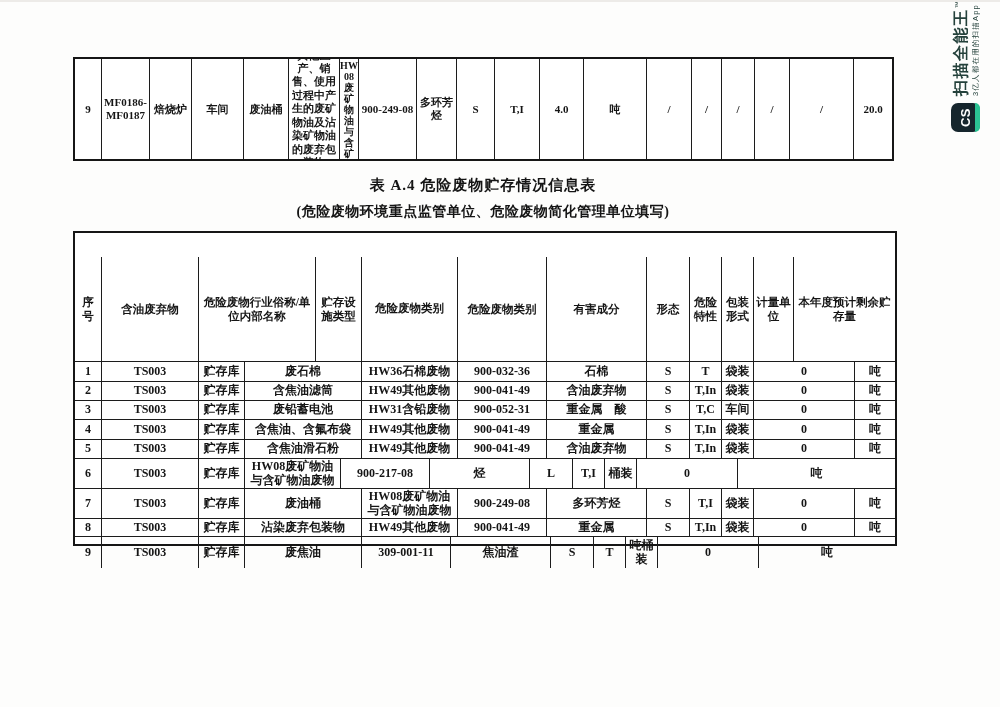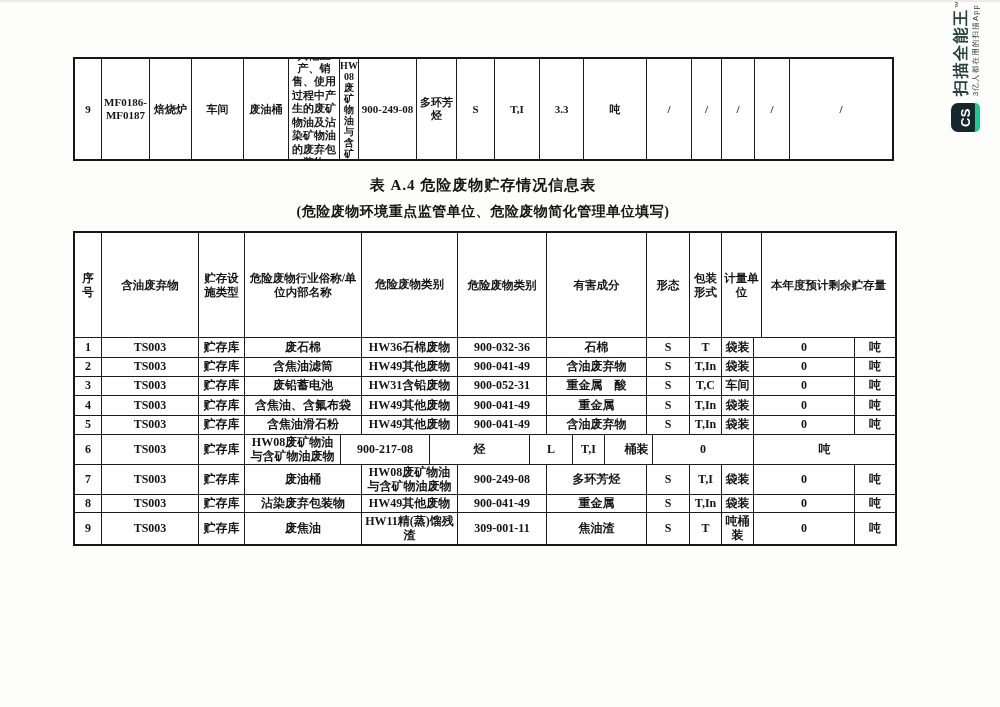--- a/index.html
+++ b/index.html
@@ -85,42 +85,44 @@
     <div class="tcell c1" style="width: 48px;">MF0186-MF0187</div>
     <div class="tcell c2" style="width: 42px;">焙烧炉</div>
     <div class="tcell c3" style="width: 52px;">车间</div>
     <div class="tcell c4" style="width: 45px;">废油桶</div>
     <div class="tcell c5" style="width: 51px;">其他生产、销售、使用过程中产生的废矿物油及沾染矿物油的废弃包装物</div>
     <div class="tcell c6" style="width: 19px;">HW08废矿物油与含矿物油废物</div>
     <div class="tcell c7" style="width: 58px;">900-249-08</div>
     <div class="tcell c8" style="width: 40px;">多环芳烃</div>
     <div class="tcell c9" style="width: 38px;">S</div>
     <div class="tcell c10" style="width: 45px;">T,I</div>
-    <div class="tcell c11" style="width: 44px;">3.3</div>
+    <div class="tcell c11" style="width: 44px;">4.0</div>
     <div class="tcell c12" style="width: 63px;">吨</div>
     <div class="tcell c13" style="width: 45px;">/</div>
     <div class="tcell c14" style="width: 30px;">/</div>
     <div class="tcell c15" style="width: 33px;">/</div>
     <div class="tcell c16" style="width: 35px;">/</div>
     <div class="tcell c17" style="width: 64px;">/</div>
+    <div class="tcell c18" style="width: 38px;">20.0</div>
   </div>
 
 <div class="doc-title">表 A.4 危险废物贮存情况信息表</div>
 <div class="doc-subtitle">(危险废物环境重点监管单位、危险废物简化管理单位填写)</div>
 
 <div class="main-table" id="mainTable">
-    <div class="mrow header" style="height: 105px;">
+    <div class="mrow header" style="height: 105px; margin-top: 24px;">
       <div class="mcell" style="width: 27px;">序号</div>
       <div class="mcell" style="width: 97px;">含油废弃物</div>
+      <div class="mcell" style="width: 117px;">危险废物行业俗称/单位内部名称</div>
       <div class="mcell" style="width: 46px;">贮存设施类型</div>
-      <div class="mcell" style="width: 117px;">危险废物行业俗称/单位内部名称</div>
       <div class="mcell" style="width: 96px; font-family: Liberation Mono, monospace;">危险废物类别</div>
       <div class="mcell" style="width: 89px;">危险废物类别</div>
       <div class="mcell" style="width: 100px;">有害成分</div>
       <div class="mcell" style="width: 43px;">形态</div>
+      <div class="mcell" style="width: 32px;">危险特性</div>
       <div class="mcell" style="width: 32px;">包装形式</div>
       <div class="mcell" style="width: 40px;">计量单位</div>
       <div class="mcell" style="width: 101px;">本年度预计剩余贮存量</div>
     </div>
     <div class="mrow" style="height: 20px;">
       <div class="mcell" style="width: 27px;">1</div>
       <div class="mcell" style="width: 97px;">TS003</div>
       <div class="mcell" style="width: 46px;">贮存库</div>
       <div class="mcell" style="width: 117px;">废石棉</div>
       <div class="mcell" style="width: 96px;">HW36石棉废物</div>
@@ -190,21 +192,21 @@
     </div>
     <div class="mrow" style="height: 30px;">
       <div class="mcell" style="width: 27px;">6</div>
       <div class="mcell" style="width: 97px;">TS003</div>
       <div class="mcell" style="width: 46px;">贮存库</div>
       <div class="mcell" style="width: 96px;">HW08废矿物油与含矿物油废物</div>
       <div class="mcell" style="width: 89px;">900-217-08</div>
       <div class="mcell" style="width: 100px;">烃</div>
       <div class="mcell" style="width: 43px;">L</div>
       <div class="mcell" style="width: 32px;">T,I</div>
-      <div class="mcell" style="width: 32px; margin-left: 16px;">桶装</div>
+      <div class="mcell" style="width: 32px;">桶装</div>
       <div class="mcell" style="width: 101px;">0</div>
       <div class="mcell" style="width: 40px;">吨</div>
     </div>
     <div class="mrow" style="height: 30px;">
       <div class="mcell" style="width: 27px;">7</div>
       <div class="mcell" style="width: 97px;">TS003</div>
       <div class="mcell" style="width: 46px;">贮存库</div>
       <div class="mcell" style="width: 117px;">废油桶</div>
       <div class="mcell" style="width: 96px;">HW08废矿物油与含矿物油废物</div>
       <div class="mcell" style="width: 89px;">900-249-08</div>
@@ -227,21 +229,20 @@
       <div class="mcell" style="width: 32px;">T,In</div>
       <div class="mcell" style="width: 32px;">袋装</div>
       <div class="mcell" style="width: 101px;">0</div>
       <div class="mcell" style="width: 40px;">吨</div>
     </div>
     <div class="mrow" style="height: 31px;">
       <div class="mcell" style="width: 27px;">9</div>
       <div class="mcell" style="width: 97px;">TS003</div>
       <div class="mcell" style="width: 46px;">贮存库</div>
       <div class="mcell" style="width: 117px;">废焦油</div>
-      <div class="mcell" style="width: 96px;">HW11精(蒸)馏残渣</div>
       <div class="mcell" style="width: 89px;">309-001-11</div>
       <div class="mcell" style="width: 100px;">焦油渣</div>
       <div class="mcell" style="width: 43px;">S</div>
       <div class="mcell" style="width: 32px;">T</div>
       <div class="mcell" style="width: 32px;">吨桶装</div>
       <div class="mcell" style="width: 101px;">0</div>
       <div class="mcell" style="width: 40px;">吨</div>
     </div>
   </div>
 

